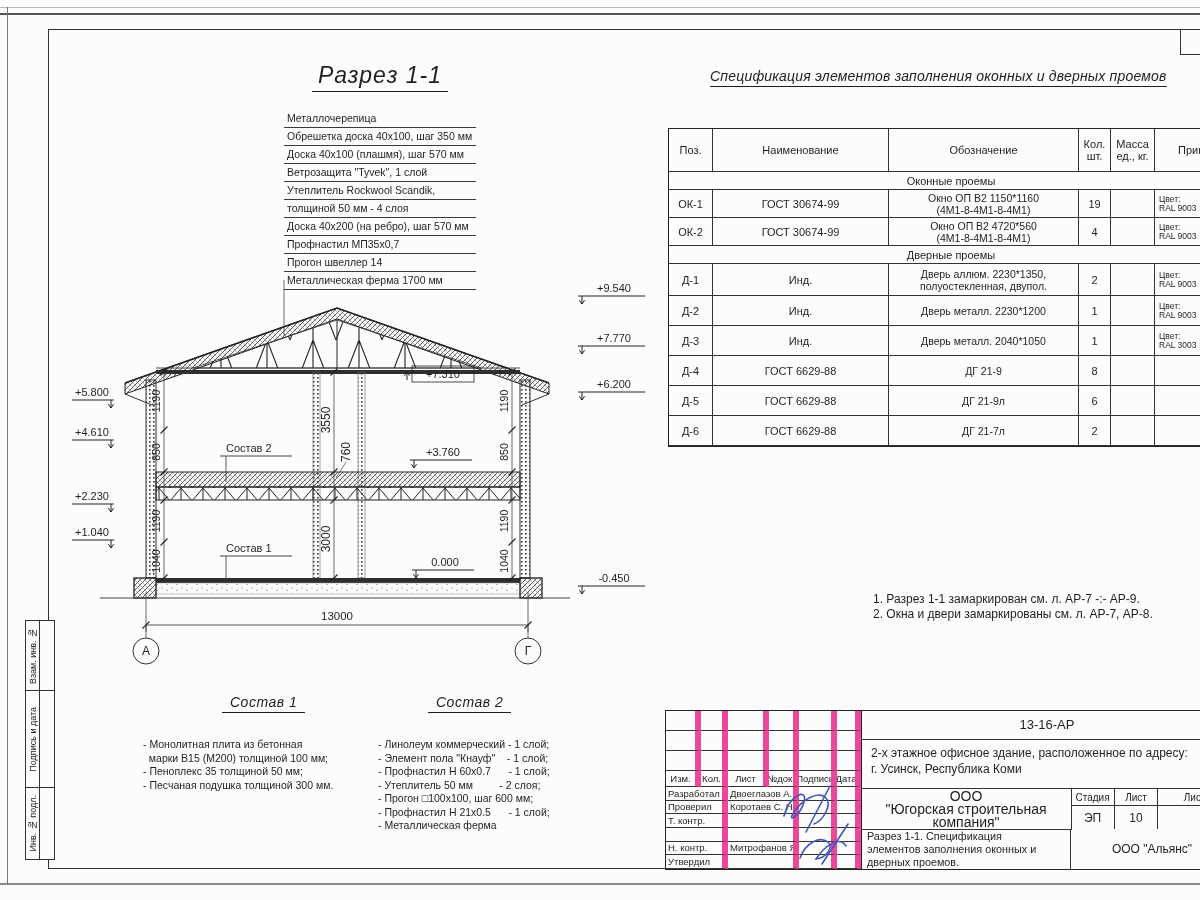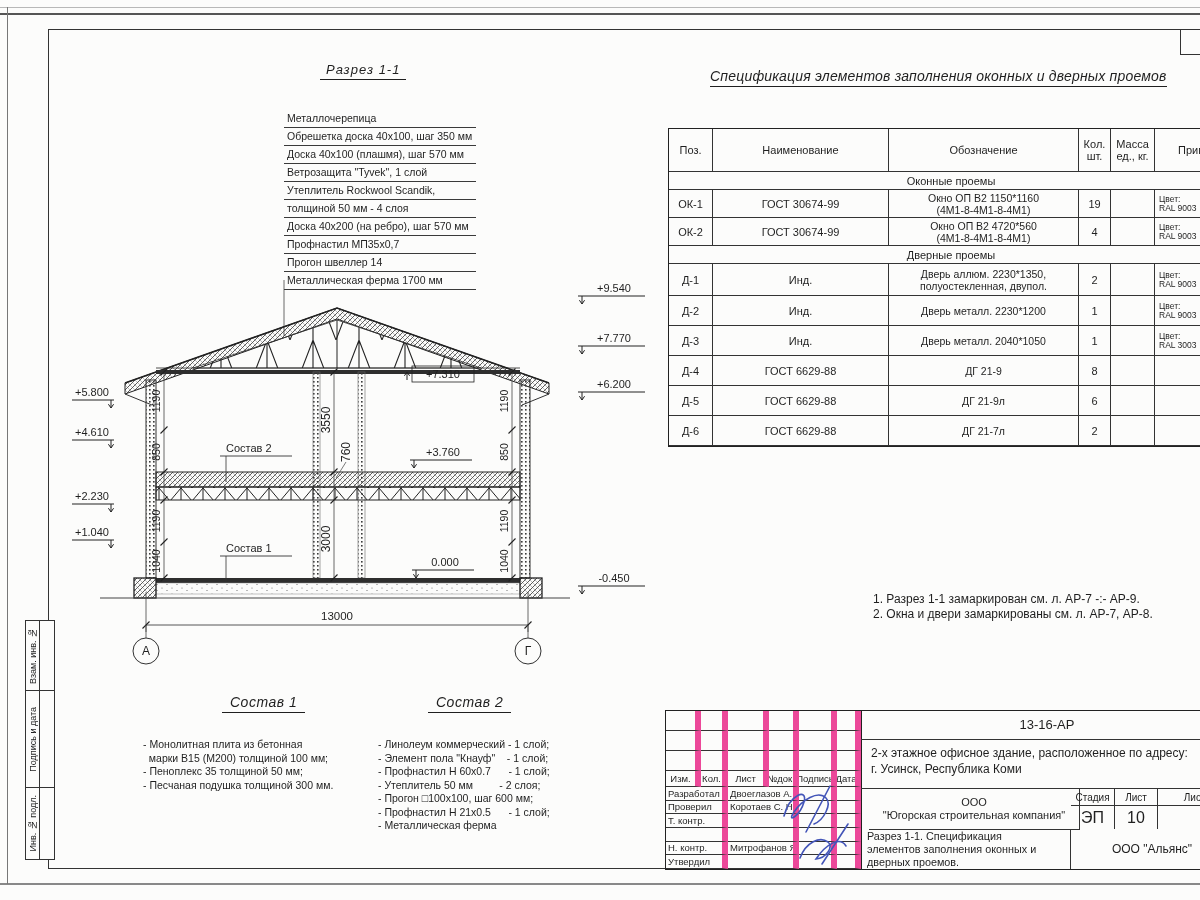--- a/index.html
+++ b/index.html
@@ -3,21 +3,21 @@
 <meta charset="utf-8">
 <style>
   html,body{margin:0;padding:0;background:#ffffff;}
   .sheet{position:relative;width:1200px;height:900px;background:#fcfcfb;overflow:hidden;
          font-family:"Liberation Sans",sans-serif;color:#1f1f1f;}
   .abs{position:absolute;}
   .scanline{position:absolute;background:#555;}
   .frame{position:absolute;left:48px;top:29px;width:1400px;height:838px;border:1.5px solid #333;}
   .trbox{position:absolute;left:1180px;top:29px;width:40px;height:24px;border:1.5px solid #333;background:#fcfcfb;}
 
-  .sec-title{position:absolute;left:320px;top:62px;font-size:13px;font-style:italic;letter-spacing:1px;
+  .sec-title{position:absolute;left:312px;top:62px;font-size:23px;font-style:italic;letter-spacing:1px;
              border-bottom:1.3px solid #1f1f1f;padding:0 6px 2px 6px;}
   .spec-title{position:absolute;left:710px;top:68px;font-size:14px;font-style:italic;
               border-bottom:1.2px solid #1f1f1f;padding-bottom:2px;letter-spacing:.2px;}
 
   .rooflist{position:absolute;left:284px;top:110px;width:192px;font-size:10.5px;}
   .rooflist div{height:17px;line-height:16px;border-bottom:1px solid #3a3a3a;padding-left:3px;white-space:nowrap;}
 
   
   .spec{position:absolute;left:668px;top:128px;width:564px;display:grid;
         grid-template-columns:44px 176px 190px 32px 44px 78px;
@@ -44,26 +44,26 @@
            grid-template-rows:20px 20px 20px 16px repeat(6,13.66px);border-right:1.5px solid #222;}
   .tb-left .c{border-right:6px solid #ec4899;border-bottom:1px solid #333;font-size:9.5px;display:flex;
               align-items:center;justify-content:center;overflow:hidden;white-space:nowrap;}
   .tb-left .lft{justify-content:flex-start;padding-left:2px;}
   .sp2{grid-column:span 2;}
   .tb-doc{position:absolute;left:195px;top:0;width:372px;height:28px;line-height:28px;text-align:center;
           font-size:13px;border-bottom:1px solid #333;}
   .tb-proj{position:absolute;left:195px;top:28px;width:372px;height:50px;font-size:12px;line-height:16px;
            padding:6px 0 0 10px;border-bottom:1px solid #333;box-sizing:border-box;}
   .tb-comp{position:absolute;left:195px;top:78px;width:210px;height:40px;border-right:1px solid #333;border-bottom:1px solid #333;
-           display:flex;flex-direction:column;align-items:center;justify-content:center;font-size:11px;line-height:13px;text-align:center;margin-left:8px;}
+           display:flex;flex-direction:column;align-items:center;justify-content:center;font-size:14px;line-height:13px;text-align:center;}
   .tb-stage{position:absolute;left:405px;top:78px;width:162px;height:40px;display:grid;
             grid-template-columns:44px 43px 85px;grid-template-rows:17px 23px;}
   .tb-stage .c{border-right:1px solid #333;border-bottom:1px solid #333;display:flex;align-items:center;justify-content:center;
                font-size:10px;}
-  .tb-stage .v{font-size:16px;border-bottom:none;}
+  .tb-stage .v{font-size:12px;border-bottom:none;}
   .tb-title{position:absolute;left:195px;top:118px;width:210px;height:40px;border-right:1px solid #333;
             font-size:10.8px;line-height:13px;padding:1px 8px 0 6px;box-sizing:border-box;}
   .tb-contr{position:absolute;left:405px;top:118px;width:162px;height:40px;display:flex;align-items:center;justify-content:center;font-size:12px;}
 
   
   .vcell{position:absolute;left:25px;width:28px;border:1.5px solid #333;background:#fcfcfb;}
   .vcell .lab{position:absolute;left:0;top:0;bottom:0;width:13px;border-right:1px solid #333;
               display:flex;align-items:center;justify-content:center;}
   .vcell .lab span{writing-mode:vertical-rl;transform:rotate(180deg);font-size:9px;white-space:nowrap;}
 

